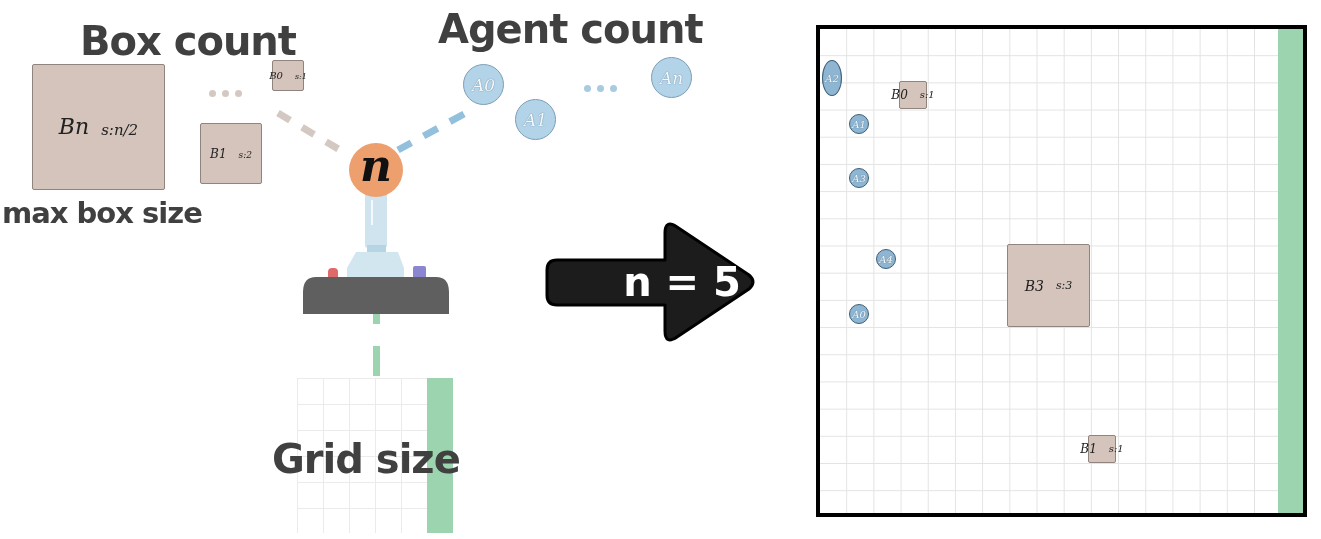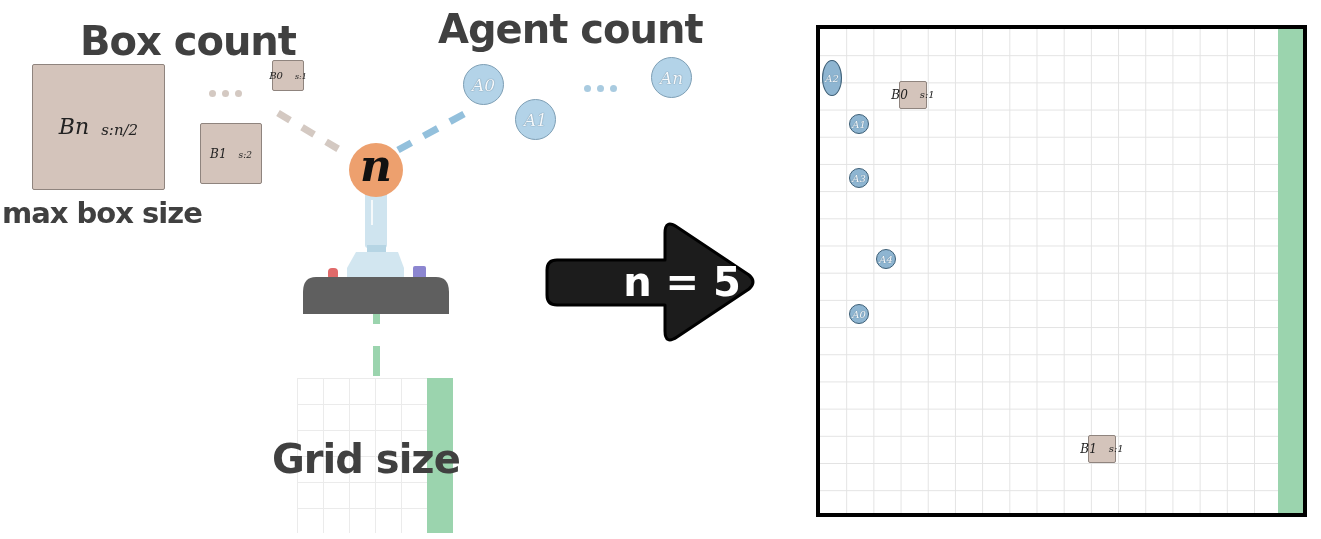--- a/index.html
+++ b/index.html
@@ -105,20 +105,24 @@
   <div class="abs" style="left:50px; top:44px; width:130px; height:50px; display:flex; align-items:center; justify-content:center; color:#fff; font-family:'DejaVu Sans', sans-serif; font-weight:bold; font-size:40px; white-space:nowrap;margin-left:24px;">n = 5</div>
 </div>
 
 <div class="grid-panel">
   <div class="green-col"></div>
 
   <div class="box" style="left:79px; top:52px; width:28px; height:28px; font-size:12px;">
     <span class="lbl">B0</span>
     <span class="sub" style="font-size:10px; margin-top:0;">s:1</span>
   </div>
+  <div class="box" style="left:187px; top:215px; width:83px; height:83px; font-size:14px;">
+    <span class="lbl">B3</span>
+    <span class="sub" style="font-size:11px; margin-top:0;">s:3</span>
+  </div>
   <div class="box" style="left:268px; top:406px; width:28px; height:28px; font-size:12px;">
     <span class="lbl">B1</span>
     <span class="sub" style="font-size:10px; margin-top:0;">s:1</span>
   </div>
 
   <div class="agent grid-agent" style="left:2px; top:31px; width:20px; height:36px; font-size:10px;">A2</div>
   <div class="agent grid-agent" style="left:29px; top:85px; width:20px; height:20px; font-size:10px;">A1</div>
   <div class="agent grid-agent" style="left:29px; top:139px; width:20px; height:20px; font-size:10px;">A3</div>
   <div class="agent grid-agent" style="left:56px; top:220px; width:20px; height:20px; font-size:10px;">A4</div>
   <div class="agent grid-agent" style="left:29px; top:275px; width:20px; height:20px; font-size:10px;">A0</div>

